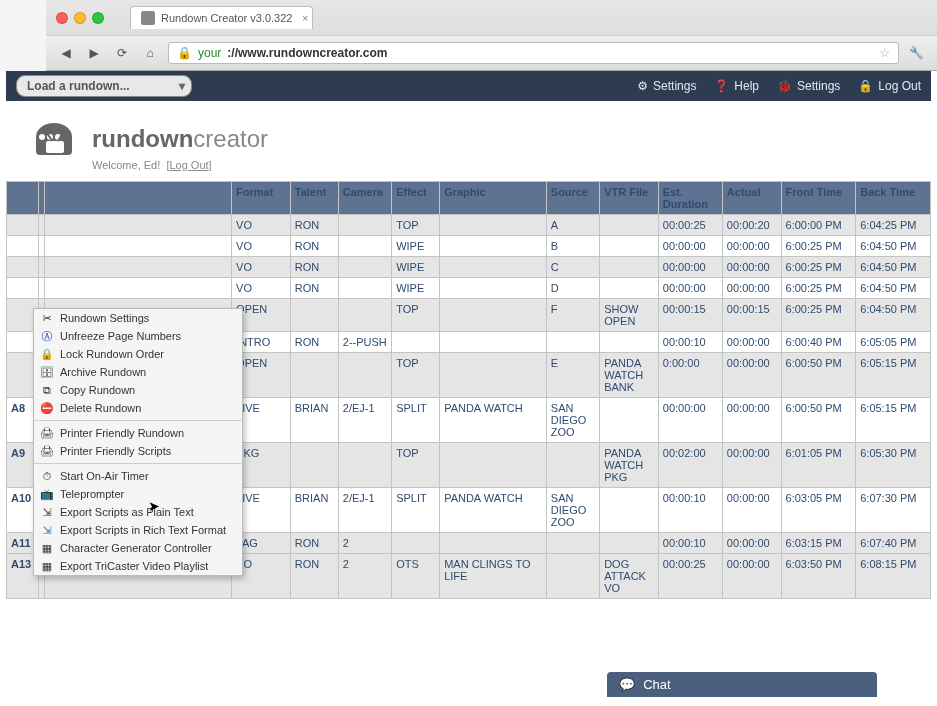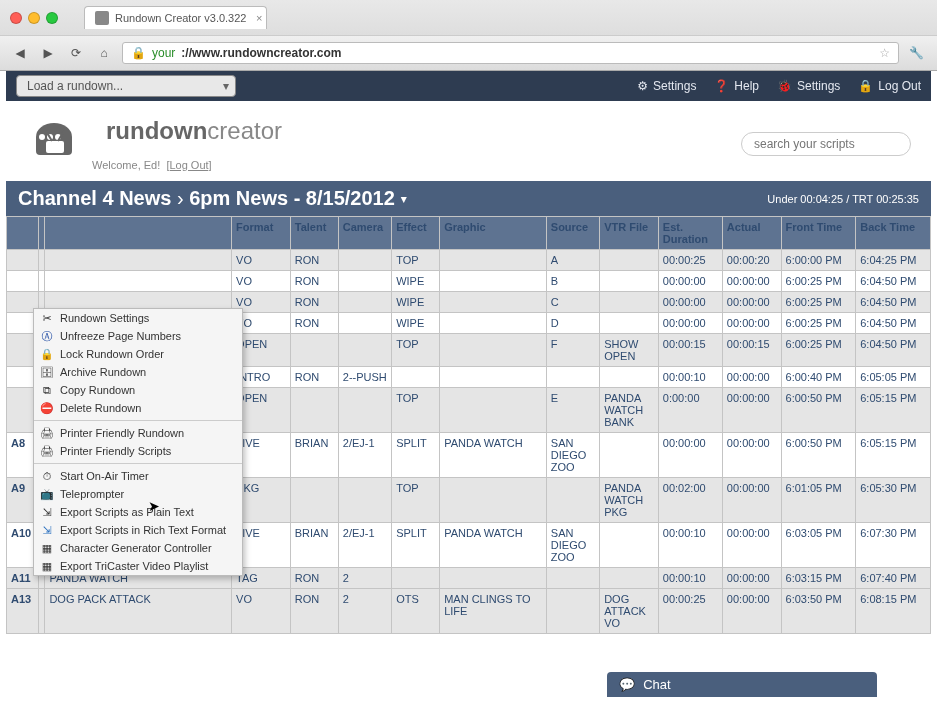--- a/index.html
+++ b/index.html
@@ -1,45 +1,45 @@
 <!DOCTYPE html>
 <html><head>
 <meta charset="utf-8">
 <style>
 * { margin: 0; padding: 0; box-sizing: border-box; }
 body { font-family: Arial, Helvetica, sans-serif; font-size: 12px; background: #f5f5f5; width: 937px; }
 
 
-.browser-chrome { background: linear-gradient(#e8e8e8, #d4d4d4); border-bottom: 1px solid #aaa; }
+.browser-chrome { background: linear-gradient(#e8e8e8, #d4d4d4); border-bottom: 1px solid #aaa; margin-left: 46px; }
 .window-controls { display: flex; gap: 6px; padding: 6px 10px; align-items: center; }
 .wc { width: 12px; height: 12px; border-radius: 50%; border: 1px solid rgba(0,0,0,0.2); }
 .wc.red { background: #ff5f57; }
 .wc.yellow { background: #ffbd2e; }
 .wc.green { background: #28c940; }
 .tab { background: #fff; border: 1px solid #bbb; border-bottom: none; border-radius: 4px 4px 0 0; padding: 4px 20px 4px 10px; margin-left: 20px; font-size: 11px; color: #555; display: inline-flex; align-items: center; gap: 6px; position: relative; }
 .tab .tab-favicon { width: 14px; height: 14px; background: #888; border-radius: 2px; display: inline-block; }
 .tab .tab-close { position: absolute; right: 4px; color: #888; cursor: pointer; }
 .addr-bar { display: flex; align-items: center; padding: 6px 10px; gap: 8px; background: linear-gradient(#f0f0f0, #dcdcdc); border-top: 1px solid #ccc;}
 .nav-btn { width: 20px; height: 20px; display:flex; align-items:center; justify-content:center; color:#555; cursor: pointer; }
 .url-field { flex: 1; background: #fff; border: 1px solid #bbb; border-radius: 3px; padding: 3px 8px; display: flex; align-items: center; gap: 6px; font-size: 12px; }
 .url-field .https { color: #2a8d2a; }
 .url-field .domain { font-weight: bold; color: #333; }
 .url-field .path { color: #888; }
 .wrench { color:#555; }
 
 
 .top-nav { background: #2e3c51; color: #eaeef5; display: flex; align-items: center; padding: 4px 10px; font-size: 12px; }
-.rundown-loader { background: #e8e8e8; color:#555; border-radius: 4px; padding: 3px 30px 3px 10px; position: relative; width: 220px; border: 1px solid #888;}
+.rundown-loader { background: #e8e8e8; color:#555; border-radius: 9px; padding: 3px 30px 3px 10px; position: relative; width: 176px; border: 1px solid #888; font-weight: bold;}
 .rundown-loader::after { content: '▾'; position: absolute; right: 6px; color: #666; }
 .top-nav-right { margin-left: auto; display: flex; gap: 18px; }
 .top-nav-item { display: flex; align-items: center; gap: 5px; cursor: pointer; color: #e4e8f0;}
 
 
 .app-header { background: #fff; padding: 16px 20px 10px; display: flex; align-items: center; }
-.logo-area { display: flex; gap: 24px; }
+.logo-area { display: flex; align-items: center; gap: 10px; }
 .logo-icon { width: 56px; height: 44px; position:relative; }
 .logo-text { font-size: 24px; color: #888; }
 .logo-text .bold { font-weight: bold; color: #666; }
 .welcome-line { font-size: 11px; color: #888; margin-left: 66px; margin-top: -2px;}
 .welcome-line a { color: #888; }
 .search-scripts { margin-left: auto; }
 .search-scripts input { border-radius: 14px; border: 1px solid #ccc; padding: 4px 12px; font-size: 12px; width: 170px; color:#999; background:#fff;}
 
 
 .rundown-title-bar { background: #4a5f7d; color: #fff; padding: 6px 12px; display: flex; align-items: center; }
@@ -146,32 +146,22 @@
       </span>
       <span class="logo-text">
         <span class="bold">rundown</span><span>creator</span>
       </span>
     </div>
     <div class="welcome-line">
       <span>Welcome, Ed!</span>
       &nbsp;<a href="#">[Log Out]</a>
     </div>
   </div>
-  <div class="search-scripts">
-    <input type="text" placeholder="search your scripts" style="">
-  </div>
-</div>
-
-<div class="rundown-title-bar">
-  <span class="title">
-    <span>Channel 4 News</span><span class="sep"> › </span><span>6pm News - 8/15/2012</span>
-  </span>
-  <span class="dropdown-caret">▾</span>
-  <span class="rundown-status">Under 00:04:25 / TRT 00:25:35</span>
-</div>
+</div>
+
 
 <table class="rundown">
   <colgroup id="cg">
           <col style="width: 30px;">
           <col style="width: 6px;">
           <col style="width: 175px;">
           <col style="width: 55px;">
           <col style="width: 45px;">
           <col style="width: 50px;">
           <col style="width: 45px;">

